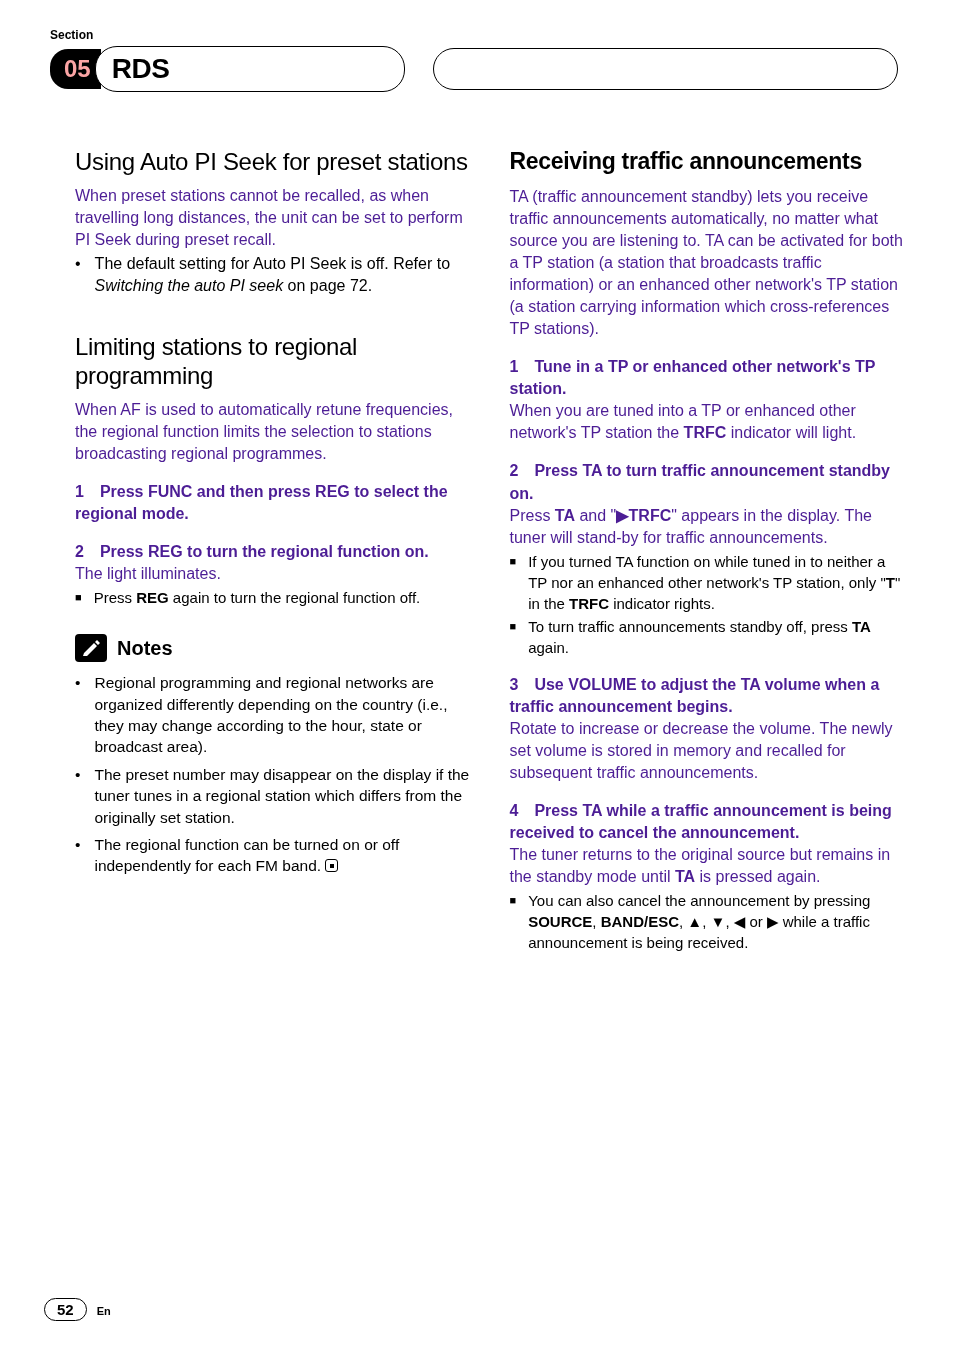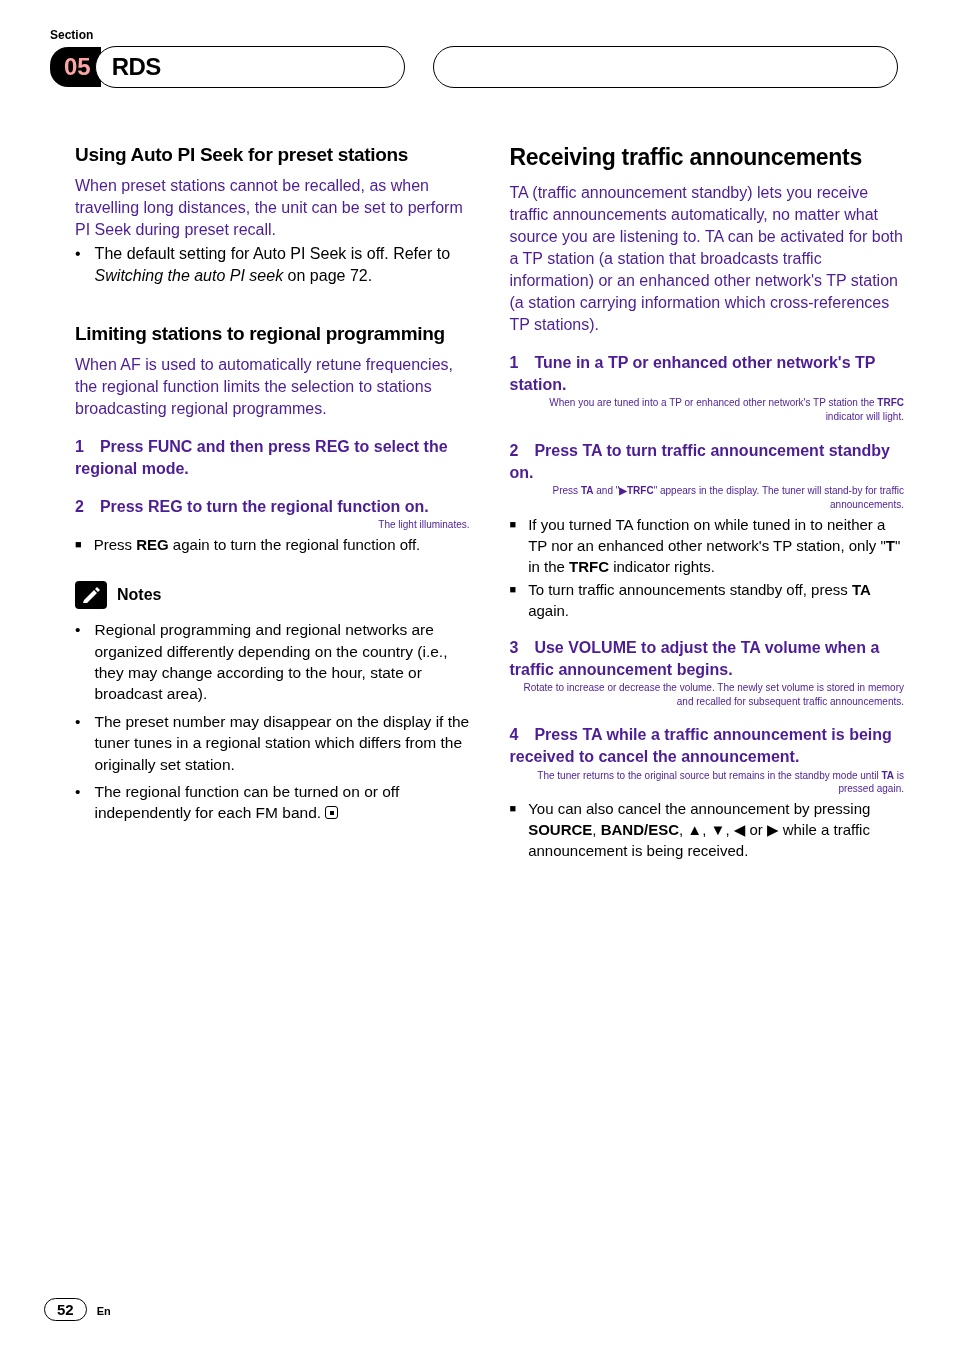--- a/index.html
+++ b/index.html
@@ -32,21 +32,21 @@
       padding: 6px 10px 6px 14px;
       border-radius: 18px 0 0 18px;
       min-width: 50px;
       display: flex;
       align-items: center;
     }
     .section-title-pill {
       border: 1.5px solid #000;
       border-radius: 22px;
       padding: 6px 28px 6px 16px;
-      font-size: 24px;
+      font-size: 28px;
       font-weight: 900;
       letter-spacing: -0.5px;
       margin-left: -6px;
       background: #fff;
       z-index: 1;
       min-width: 310px;
     }
     .right-pill {
       border: 1.5px solid #000;
       border-radius: 22px;
@@ -65,22 +65,22 @@
       min-width: 0;
     }
     h2 {
       font-size: 23px;
       font-weight: 900;
       line-height: 1.2;
       margin-bottom: 10px;
       letter-spacing: -0.3px;
     }
     h3 {
-      font-size: 19px;
-      font-weight: 700;
+      font-size: 24px;
+      font-weight: 400;
       line-height: 1.2;
       margin-bottom: 8px;
       letter-spacing: -0.3px;
     }
     p {
       font-size: 16px;
       line-height: 1.38;
       color: #4c1d95;
     }
     .body-p { margin-bottom: 2px; }
@@ -91,23 +91,22 @@
       line-height: 1.38;
     }
     .bullet-mk { flex-shrink: 0; }
     .step-head {
       font-size: 16px;
       font-weight: bold;
       line-height: 1.38;
       margin-top: 16px;
     }
     .step-body {
-      font-size: 10px;
-      line-height: 1.38;
-      text-align: right;
+      font-size: 16px;
+      line-height: 1.38;
     }
     .sq-bullet {
       display: flex;
       gap: 12px;
       font-size: 15px;
       line-height: 1.4;
       margin-top: 2px;
     }
     .sq-mk {
       font-size: 11px;
@@ -126,21 +125,21 @@
       height: 28px;
       background: #000;
       border-radius: 4px;
       display: flex;
       align-items: center;
       justify-content: center;
     }
     .notes-icon svg { display: block; }
     .notes-label {
       font-weight: bold;
-      font-size: 16px;
+      font-size: 20px;
     }
     .notes-list .bullet { margin-bottom: 6px; font-size: 15.5px; }
     .section-gap { margin-top: 36px; }
     .italic { font-style: italic; }
     .end-mark {
       display: inline-block;
       border: 1.2px solid #000;
       border-radius: 3px;
       width: 13px;
       height: 13px;

